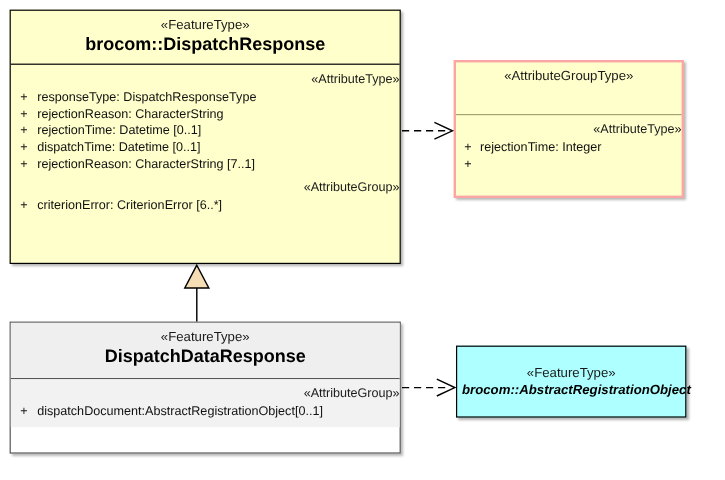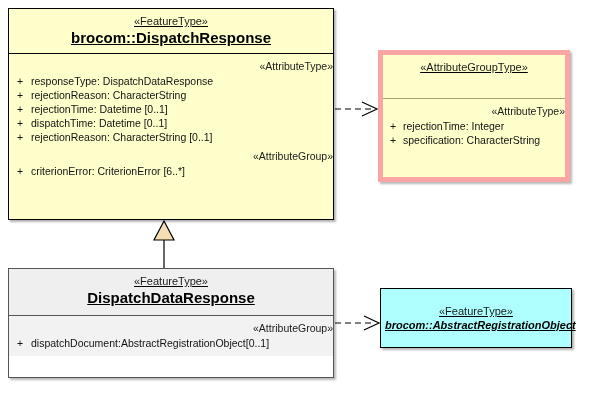--- a/index.html
+++ b/index.html
@@ -12,21 +12,20 @@
   }
   #canvas{position:relative;width:604px;height:400px;}
 
   
   .uml-class{position:absolute;box-sizing:border-box;}
   .uml-class .compartment{box-sizing:border-box;}
   .uml-head{
     text-align:center;
     padding:5px 4px 6px 4px;
     line-height:1.28;
-    text-decoration:underline;
   }
   .stereotype{font-size:11px;color:#1a1a1a;display:block;white-space:nowrap;}
   .cname{font-size:15px;font-weight:bold;color:#000;display:block;white-space:nowrap;}
   .cname.abstract{font-style:italic;}
   .uml-body{padding:5px 0 6px 0;}
   .group-label{font-size:10.5px;color:#1a1a1a;padding:1px 0 2px 10px;white-space:nowrap;text-align:right;}
   .attr-row{
     display:flex;align-items:baseline;
     font-size:10.5px;color:#111;
     padding:1px 0 1px 0;white-space:nowrap;
@@ -36,22 +35,22 @@
 
   
   #box-dispatch-response{
     left:8px;top:8px;width:326px;height:212px;
     background:#ffffcc;border:1.5px solid #000000;
     box-shadow:2px 2px 2px rgba(0,0,0,.30);
   }
   #box-dispatch-response .uml-head{border-bottom:1.5px solid #000000;height:45px;}
 
   #box-criterion-error{
-    left:378px;top:50px;width:192px;height:132px;
-    background:#ffffcc;border:5px solid #fca5a5;
+    left:378px;top:50px;width:192px;height:115px;
+    background:#ffffcc;border:2px solid #fca5a5;
     box-shadow:2px 2px 2px rgba(0,0,0,.28);
   }
   #box-criterion-error .uml-head{border-bottom:1px solid #a3a375;height:44px;}
   #box-criterion-error .attr-vis{width:20px;flex:0 0 20px;}
 
   #box-dispatch-data-response{
     left:8px;top:268px;width:326px;height:110px;
     background:#ffffff;border:1px solid #555555;
     box-shadow:2px 2px 2px rgba(0,0,0,.28);
   }
@@ -84,37 +83,37 @@
     <div class="compartment uml-head">
       <span class="stereotype">«FeatureType»</span>
       <span class="cname">brocom::DispatchResponse</span>
     </div>
     <div class="compartment uml-body">
 
       <div class="group-label">«AttributeType»</div>
 
       <div class="attr-row">
         <span class="attr-vis">+</span>
-        <span class="attr-text">responseType: DispatchDataResponse</span>
+        <span class="attr-text">responseType: DispatchResponseType</span>
       </div>
       <div class="attr-row">
         <span class="attr-vis">+</span>
         <span class="attr-text">rejectionReason: CharacterString</span>
       </div>
       <div class="attr-row">
         <span class="attr-vis">+</span>
         <span class="attr-text">rejectionTime: Datetime [0..1]</span>
       </div>
       <div class="attr-row">
         <span class="attr-vis">+</span>
         <span class="attr-text">dispatchTime: Datetime [0..1]</span>
       </div>
       <div class="attr-row">
         <span class="attr-vis">+</span>
-        <span class="attr-text">rejectionReason: CharacterString [0..1]</span>
+        <span class="attr-text">rejectionReason: CharacterString [7..1]</span>
       </div>
 
       <div class="group-label" style="padding-top:6px;">«AttributeGroup»</div>
 
       <div class="attr-row">
         <span class="attr-vis">+</span>
         <span class="attr-text">criterionError: CriterionError [6..*]</span>
       </div>
     </div>
   </div>
@@ -124,21 +123,20 @@
       <span class="stereotype">«AttributeGroupType»</span>
     </div>
     <div class="compartment uml-body">
       <div class="group-label">«AttributeType»</div>
       <div class="attr-row">
         <span class="attr-vis">+</span>
         <span class="attr-text">rejectionTime: Integer</span>
       </div>
       <div class="attr-row">
         <span class="attr-vis">+</span>
-        <span class="attr-text">specification: CharacterString</span>
       </div>
     </div>
   </div>
 
   <div class="uml-class" id="box-dispatch-data-response">
     <div class="compartment uml-head">
       <span class="stereotype">«FeatureType»</span>
       <span class="cname">DispatchDataResponse</span>
     </div>
     <div class="compartment uml-body">

